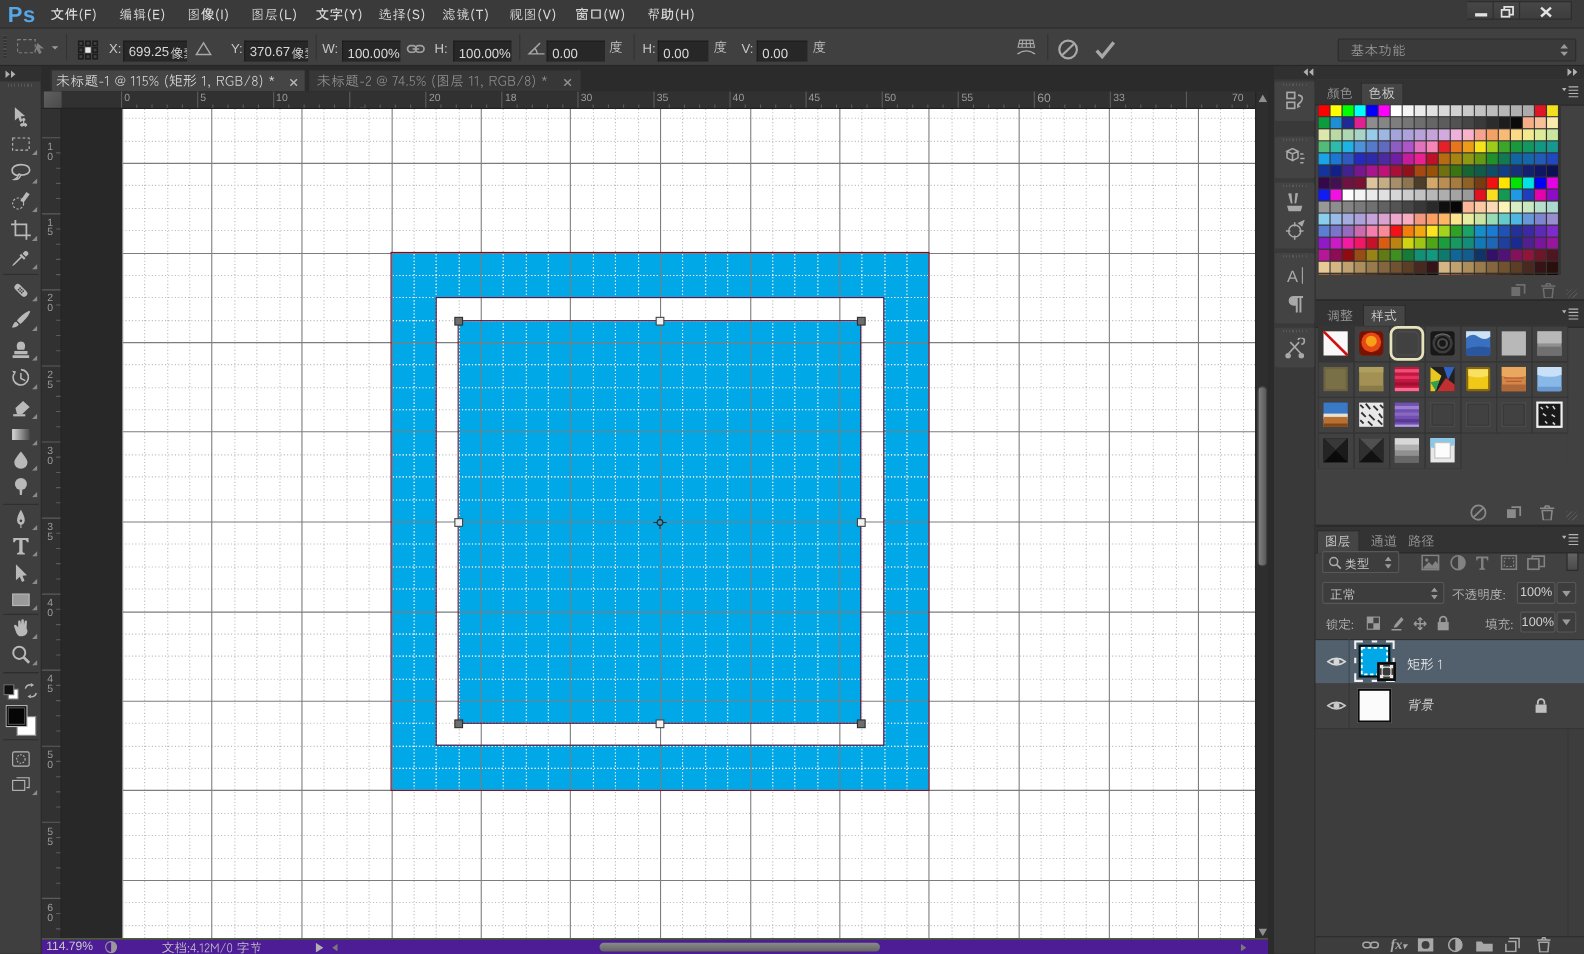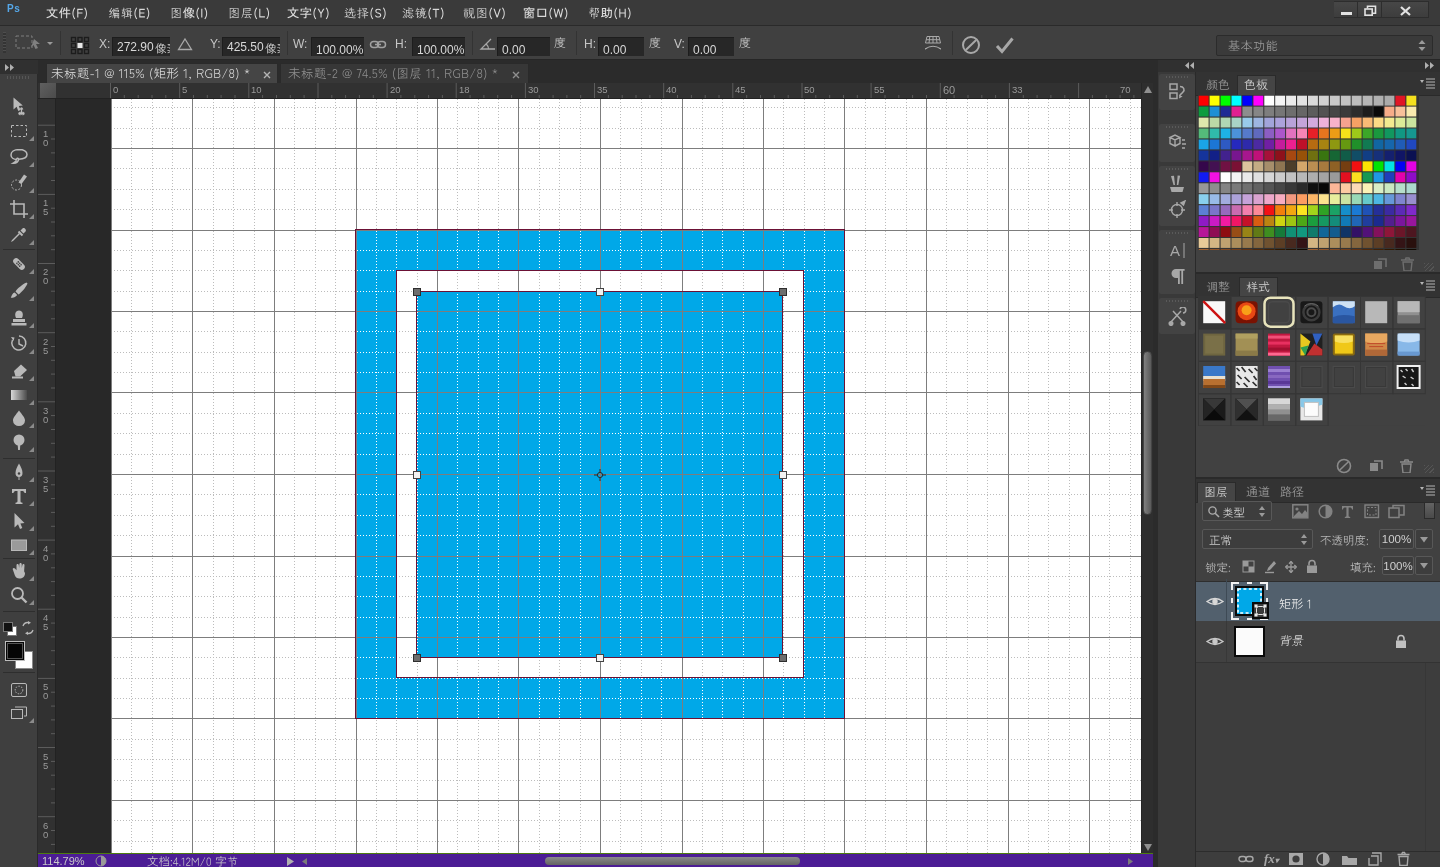--- a/index.html
+++ b/index.html
@@ -1,19 +1,19 @@
 <!DOCTYPE html>
 <html><head><meta charset="utf-8"><style>*{margin:0;padding:0;box-sizing:border-box}
 html,body{width:1440px;height:867px;overflow:hidden;background:#282828;
 font-family:"Liberation Sans",sans-serif;-webkit-font-smoothing:antialiased}
 .abs{position:absolute}
 svg{display:block}
 </style></head><body>
 <div class="abs" style="left:0;top:0;width:1440px;height:26px;background:#3a3a3a;border-bottom:1px solid #2a2a2a">
-    <div class="abs" style="left:7px;top:3px;font-size:10px;font-weight:bold;color:#55a7e8;letter-spacing:0.5px">Ps</div>
+    <div class="abs" style="left:7px;top:3px;font-size:20px;font-weight:bold;color:#55a7e8;letter-spacing:0.5px">Ps</div>
     <svg style="position:absolute;left:45px;top:4.1px;overflow:visible" width="47" height="18">
       <g transform="translate(1 13.4)" fill="#dadada">
         <path transform="translate(0.0 0) scale(12.20)" d="M0.079 0.072Q0.076 0.061 0.068 0.043Q0.059 0.026 0.049 0.009Q0.038 -0.008 0.029 -0.017Q0.157 -0.043 0.26 -0.091Q0.362 -0.139 0.439 -0.209Q0.326 -0.346 0.256 -0.573H0.057V-0.656H0.451V-0.838H0.55V-0.656H0.941V-0.573H0.752Q0.718 -0.458 0.673 -0.369Q0.628 -0.279 0.57 -0.21Q0.726 -0.071 0.974 -0.021Q0.966 -0.012 0.955 0.007Q0.943 0.025 0.934 0.043Q0.925 0.061 0.921 0.072Q0.789 0.034 0.686 -0.017Q0.584 -0.068 0.504 -0.141Q0.423 -0.068 0.319 -0.018Q0.214 0.033 0.079 0.072ZM0.504 -0.278Q0.603 -0.398 0.646 -0.573H0.357Q0.401 -0.401 0.504 -0.278Z"></path>
         <path transform="translate(12.7 0) scale(12.20)" d="M0.606 0.072V-0.257H0.316V-0.346H0.606V-0.54H0.457Q0.439 -0.5 0.419 -0.463Q0.399 -0.426 0.377 -0.395Q0.362 -0.405 0.336 -0.417Q0.309 -0.429 0.292 -0.433Q0.325 -0.476 0.355 -0.536Q0.384 -0.596 0.406 -0.659Q0.428 -0.722 0.437 -0.773L0.527 -0.752Q0.52 -0.721 0.511 -0.69Q0.502 -0.658 0.491 -0.626H0.606V-0.827H0.7V-0.626H0.918V-0.54H0.7V-0.346H0.959V-0.257H0.7V0.072ZM0.178 0.072V-0.447Q0.13 -0.368 0.086 -0.318Q0.076 -0.329 0.053 -0.345Q0.03 -0.361 0.015 -0.368Q0.043 -0.399 0.074 -0.444Q0.104 -0.489 0.134 -0.541Q0.164 -0.594 0.19 -0.647Q0.215 -0.701 0.234 -0.751Q0.254 -0.8 0.263 -0.838L0.35 -0.816Q0.337 -0.769 0.315 -0.716Q0.293 -0.662 0.266 -0.607V0.072Z"></path>
         <path transform="translate(25.4 0) scale(12.20)" d="M0.244 0.157Q0.168 0.048 0.127 -0.074Q0.085 -0.196 0.085 -0.323Q0.085 -0.453 0.127 -0.578Q0.169 -0.702 0.243 -0.802L0.314 -0.763Q0.246 -0.669 0.207 -0.557Q0.167 -0.446 0.167 -0.323Q0.167 -0.202 0.206 -0.093Q0.245 0.015 0.315 0.119Z"></path>
         <path transform="translate(30.3 0) scale(12.20)" d="M0.077 0V-0.7H0.535V-0.614H0.168V-0.401H0.504V-0.314H0.168V0Z"></path>
         <path transform="translate(37.6 0) scale(12.20)" d="M0.116 0.157 0.045 0.119Q0.116 0.015 0.154 -0.093Q0.193 -0.202 0.193 -0.323Q0.193 -0.446 0.153 -0.557Q0.114 -0.669 0.046 -0.763L0.117 -0.802Q0.191 -0.702 0.233 -0.578Q0.275 -0.453 0.275 -0.323Q0.275 -0.196 0.234 -0.074Q0.193 0.048 0.116 0.157Z"></path>
       </g>
     </svg>
     <svg style="position:absolute;left:107px;top:4.1px;overflow:visible" width="47" height="18">
@@ -130,34 +130,34 @@
       <rect x="14.5" y="1.5" width="4" height="4" fill="none" stroke="#1c1c1c" stroke-width="1.4"></rect>
       <rect x="1.5" y="7.5" width="4" height="4" fill="none" stroke="#1c1c1c" stroke-width="1.4"></rect>
       <rect x="7.5" y="7" width="5" height="5" fill="#e8e8e8"></rect>
       <rect x="14.5" y="7.5" width="4" height="4" fill="none" stroke="#1c1c1c" stroke-width="1.4"></rect>
       <rect x="1.5" y="13.5" width="4" height="4" fill="none" stroke="#1c1c1c" stroke-width="1.4"></rect>
       <rect x="8.0" y="13.5" width="4" height="4" fill="none" stroke="#1c1c1c" stroke-width="1.4"></rect>
       <rect x="14.5" y="13.5" width="4" height="4" fill="none" stroke="#1c1c1c" stroke-width="1.4"></rect>
     </svg>
     <div class="abs" style="left:99px;top:11px;font-size:12px;color:#c6c6c6">X:</div>
     <div class="abs" style="left:112px;top:11px;width:58px;height:19px;background:#272727;border-top:1px solid #1d1d1d;border-left:1px solid #1d1d1d;overflow:hidden">
-      <span style="position:absolute;left:4px;top:2px;font-size:12px;color:#d8d8d8">272.90</span>
+      <span style="position:absolute;left:4px;top:2px;font-size:12px;color:#d8d8d8">699.25</span>
       <svg style="position:absolute;left:41px;top:2.2px;overflow:visible" width="27" height="17">
         <g transform="translate(1 12.7)" fill="#d8d8d8">
           <path transform="translate(0.0 0) scale(11.50)" d="M0.529 0.075Q0.527 0.063 0.523 0.045Q0.519 0.027 0.515 0.018H0.58Q0.624 0.018 0.644 -0.011Q0.664 -0.041 0.664 -0.123Q0.664 -0.133 0.663 -0.142Q0.663 -0.151 0.662 -0.161Q0.616 -0.121 0.554 -0.084Q0.493 -0.048 0.427 -0.019Q0.362 0.01 0.301 0.028Q0.3 0.023 0.294 0.012Q0.288 0.001 0.283 -0.01Q0.277 -0.022 0.274 -0.025Q0.321 -0.037 0.374 -0.057Q0.427 -0.078 0.478 -0.105Q0.529 -0.131 0.574 -0.16Q0.618 -0.189 0.649 -0.216Q0.64 -0.244 0.623 -0.269Q0.582 -0.237 0.528 -0.207Q0.475 -0.176 0.416 -0.151Q0.358 -0.126 0.3 -0.109Q0.299 -0.113 0.294 -0.123Q0.289 -0.134 0.283 -0.145Q0.278 -0.155 0.275 -0.159Q0.328 -0.172 0.388 -0.196Q0.448 -0.22 0.503 -0.249Q0.557 -0.278 0.593 -0.306Q0.583 -0.317 0.572 -0.326Q0.561 -0.335 0.549 -0.343Q0.442 -0.281 0.305 -0.243Q0.304 -0.248 0.298 -0.259Q0.293 -0.269 0.287 -0.279Q0.281 -0.29 0.278 -0.294Q0.324 -0.305 0.376 -0.324Q0.427 -0.342 0.476 -0.366Q0.525 -0.389 0.563 -0.413H0.365V-0.573Q0.335 -0.548 0.306 -0.526Q0.303 -0.531 0.294 -0.54Q0.286 -0.549 0.278 -0.558Q0.269 -0.567 0.264 -0.57Q0.314 -0.602 0.363 -0.649Q0.411 -0.695 0.45 -0.747Q0.489 -0.798 0.512 -0.843L0.571 -0.824Q0.563 -0.808 0.553 -0.792Q0.543 -0.777 0.532 -0.76H0.757L0.778 -0.739Q0.77 -0.726 0.756 -0.706Q0.741 -0.685 0.725 -0.663Q0.709 -0.642 0.695 -0.624H0.903V-0.413H0.647Q0.634 -0.402 0.619 -0.391Q0.605 -0.38 0.59 -0.369Q0.659 -0.322 0.694 -0.25Q0.719 -0.266 0.751 -0.289Q0.783 -0.312 0.814 -0.337Q0.845 -0.362 0.866 -0.383L0.909 -0.342Q0.885 -0.322 0.853 -0.298Q0.821 -0.275 0.787 -0.253Q0.753 -0.23 0.724 -0.212Q0.755 -0.183 0.799 -0.147Q0.844 -0.111 0.891 -0.077Q0.939 -0.044 0.977 -0.022Q0.973 -0.019 0.965 -0.009Q0.957 0.001 0.95 0.011Q0.942 0.022 0.94 0.026Q0.908 0.005 0.869 -0.024Q0.83 -0.052 0.792 -0.084Q0.753 -0.116 0.722 -0.147Q0.723 -0.14 0.723 -0.134Q0.723 -0.127 0.723 -0.119Q0.723 -0.045 0.707 -0.002Q0.69 0.04 0.659 0.057Q0.628 0.075 0.584 0.075ZM0.175 0.074V-0.505Q0.147 -0.457 0.117 -0.415Q0.088 -0.374 0.06 -0.342Q0.05 -0.351 0.036 -0.362Q0.022 -0.372 0.011 -0.378Q0.04 -0.408 0.072 -0.452Q0.103 -0.496 0.133 -0.547Q0.162 -0.599 0.188 -0.652Q0.213 -0.705 0.231 -0.752Q0.25 -0.8 0.258 -0.835L0.318 -0.818Q0.305 -0.772 0.283 -0.721Q0.262 -0.669 0.236 -0.617V0.074ZM0.426 -0.463H0.603V-0.573H0.426ZM0.665 -0.463H0.842V-0.573H0.665ZM0.419 -0.624H0.622Q0.636 -0.642 0.655 -0.668Q0.673 -0.694 0.684 -0.71H0.495Q0.478 -0.688 0.459 -0.666Q0.439 -0.644 0.419 -0.624Z"></path>
           <path transform="translate(11.5 0) scale(11.50)" d="M0.467 0.072V-0.187Q0.395 -0.185 0.325 -0.182Q0.255 -0.18 0.195 -0.178Q0.134 -0.177 0.089 -0.177L0.08 -0.234Q0.113 -0.234 0.165 -0.235Q0.217 -0.235 0.282 -0.237Q0.346 -0.238 0.414 -0.239Q0.368 -0.275 0.318 -0.309Q0.267 -0.344 0.231 -0.365L0.269 -0.41Q0.289 -0.397 0.311 -0.383Q0.333 -0.368 0.355 -0.353Q0.372 -0.373 0.392 -0.398Q0.411 -0.423 0.428 -0.447H0.055V-0.503H0.467V-0.573H0.16V-0.627H0.467V-0.697H0.102V-0.752H0.467V-0.836H0.531V-0.752H0.898V-0.697H0.531V-0.627H0.843V-0.573H0.531V-0.503H0.945V-0.447H0.499Q0.477 -0.415 0.45 -0.383Q0.423 -0.35 0.397 -0.322Q0.418 -0.307 0.438 -0.292Q0.458 -0.277 0.475 -0.263Q0.506 -0.29 0.54 -0.323Q0.574 -0.356 0.604 -0.388Q0.634 -0.42 0.653 -0.444L0.709 -0.413Q0.678 -0.379 0.629 -0.332Q0.58 -0.284 0.531 -0.242Q0.602 -0.244 0.666 -0.246Q0.73 -0.248 0.778 -0.251Q0.744 -0.285 0.714 -0.309L0.756 -0.346Q0.784 -0.324 0.816 -0.293Q0.848 -0.263 0.878 -0.232Q0.908 -0.2 0.93 -0.173Q0.926 -0.171 0.916 -0.163Q0.906 -0.154 0.897 -0.145Q0.888 -0.136 0.884 -0.132Q0.871 -0.149 0.855 -0.167Q0.839 -0.186 0.822 -0.205Q0.768 -0.202 0.692 -0.198Q0.615 -0.194 0.531 -0.19V0.072ZM0.11 0.045Q0.109 0.04 0.102 0.028Q0.095 0.016 0.087 0.005Q0.08 -0.007 0.076 -0.011Q0.122 -0.024 0.174 -0.046Q0.226 -0.069 0.274 -0.096Q0.322 -0.123 0.356 -0.149L0.395 -0.104Q0.328 -0.057 0.252 -0.019Q0.176 0.02 0.11 0.045ZM0.89 0.045Q0.824 0.02 0.747 -0.019Q0.67 -0.058 0.605 -0.104L0.644 -0.149Q0.678 -0.123 0.726 -0.097Q0.774 -0.07 0.826 -0.048Q0.878 -0.025 0.924 -0.011Q0.921 -0.007 0.913 0.005Q0.905 0.016 0.899 0.028Q0.892 0.04 0.89 0.045Z"></path>
         </g>
       </svg>
     </div>
     <svg class="abs" style="left:177px;top:11px" width="16" height="14">
       <path d="M8 2 L14.5 12.5 H1.5 Z" fill="none" stroke="#a8a8a8" stroke-width="1.3"></path>
     </svg>
     <div class="abs" style="left:210px;top:11px;font-size:12px;color:#c6c6c6">Y:</div>
     <div class="abs" style="left:222px;top:11px;width:58px;height:19px;background:#272727;border-top:1px solid #1d1d1d;border-left:1px solid #1d1d1d;overflow:hidden">
-      <span style="position:absolute;left:4px;top:2px;font-size:12px;color:#d8d8d8">425.50</span>
+      <span style="position:absolute;left:4px;top:2px;font-size:12px;color:#d8d8d8">370.67</span>
       <svg style="position:absolute;left:41px;top:2.2px;overflow:visible" width="27" height="17">
         <g transform="translate(1 12.7)" fill="#d8d8d8">
           <path transform="translate(0.0 0) scale(11.50)" d="M0.529 0.075Q0.527 0.063 0.523 0.045Q0.519 0.027 0.515 0.018H0.58Q0.624 0.018 0.644 -0.011Q0.664 -0.041 0.664 -0.123Q0.664 -0.133 0.663 -0.142Q0.663 -0.151 0.662 -0.161Q0.616 -0.121 0.554 -0.084Q0.493 -0.048 0.427 -0.019Q0.362 0.01 0.301 0.028Q0.3 0.023 0.294 0.012Q0.288 0.001 0.283 -0.01Q0.277 -0.022 0.274 -0.025Q0.321 -0.037 0.374 -0.057Q0.427 -0.078 0.478 -0.105Q0.529 -0.131 0.574 -0.16Q0.618 -0.189 0.649 -0.216Q0.64 -0.244 0.623 -0.269Q0.582 -0.237 0.528 -0.207Q0.475 -0.176 0.416 -0.151Q0.358 -0.126 0.3 -0.109Q0.299 -0.113 0.294 -0.123Q0.289 -0.134 0.283 -0.145Q0.278 -0.155 0.275 -0.159Q0.328 -0.172 0.388 -0.196Q0.448 -0.22 0.503 -0.249Q0.557 -0.278 0.593 -0.306Q0.583 -0.317 0.572 -0.326Q0.561 -0.335 0.549 -0.343Q0.442 -0.281 0.305 -0.243Q0.304 -0.248 0.298 -0.259Q0.293 -0.269 0.287 -0.279Q0.281 -0.29 0.278 -0.294Q0.324 -0.305 0.376 -0.324Q0.427 -0.342 0.476 -0.366Q0.525 -0.389 0.563 -0.413H0.365V-0.573Q0.335 -0.548 0.306 -0.526Q0.303 -0.531 0.294 -0.54Q0.286 -0.549 0.278 -0.558Q0.269 -0.567 0.264 -0.57Q0.314 -0.602 0.363 -0.649Q0.411 -0.695 0.45 -0.747Q0.489 -0.798 0.512 -0.843L0.571 -0.824Q0.563 -0.808 0.553 -0.792Q0.543 -0.777 0.532 -0.76H0.757L0.778 -0.739Q0.77 -0.726 0.756 -0.706Q0.741 -0.685 0.725 -0.663Q0.709 -0.642 0.695 -0.624H0.903V-0.413H0.647Q0.634 -0.402 0.619 -0.391Q0.605 -0.38 0.59 -0.369Q0.659 -0.322 0.694 -0.25Q0.719 -0.266 0.751 -0.289Q0.783 -0.312 0.814 -0.337Q0.845 -0.362 0.866 -0.383L0.909 -0.342Q0.885 -0.322 0.853 -0.298Q0.821 -0.275 0.787 -0.253Q0.753 -0.23 0.724 -0.212Q0.755 -0.183 0.799 -0.147Q0.844 -0.111 0.891 -0.077Q0.939 -0.044 0.977 -0.022Q0.973 -0.019 0.965 -0.009Q0.957 0.001 0.95 0.011Q0.942 0.022 0.94 0.026Q0.908 0.005 0.869 -0.024Q0.83 -0.052 0.792 -0.084Q0.753 -0.116 0.722 -0.147Q0.723 -0.14 0.723 -0.134Q0.723 -0.127 0.723 -0.119Q0.723 -0.045 0.707 -0.002Q0.69 0.04 0.659 0.057Q0.628 0.075 0.584 0.075ZM0.175 0.074V-0.505Q0.147 -0.457 0.117 -0.415Q0.088 -0.374 0.06 -0.342Q0.05 -0.351 0.036 -0.362Q0.022 -0.372 0.011 -0.378Q0.04 -0.408 0.072 -0.452Q0.103 -0.496 0.133 -0.547Q0.162 -0.599 0.188 -0.652Q0.213 -0.705 0.231 -0.752Q0.25 -0.8 0.258 -0.835L0.318 -0.818Q0.305 -0.772 0.283 -0.721Q0.262 -0.669 0.236 -0.617V0.074ZM0.426 -0.463H0.603V-0.573H0.426ZM0.665 -0.463H0.842V-0.573H0.665ZM0.419 -0.624H0.622Q0.636 -0.642 0.655 -0.668Q0.673 -0.694 0.684 -0.71H0.495Q0.478 -0.688 0.459 -0.666Q0.439 -0.644 0.419 -0.624Z"></path>
           <path transform="translate(11.5 0) scale(11.50)" d="M0.467 0.072V-0.187Q0.395 -0.185 0.325 -0.182Q0.255 -0.18 0.195 -0.178Q0.134 -0.177 0.089 -0.177L0.08 -0.234Q0.113 -0.234 0.165 -0.235Q0.217 -0.235 0.282 -0.237Q0.346 -0.238 0.414 -0.239Q0.368 -0.275 0.318 -0.309Q0.267 -0.344 0.231 -0.365L0.269 -0.41Q0.289 -0.397 0.311 -0.383Q0.333 -0.368 0.355 -0.353Q0.372 -0.373 0.392 -0.398Q0.411 -0.423 0.428 -0.447H0.055V-0.503H0.467V-0.573H0.16V-0.627H0.467V-0.697H0.102V-0.752H0.467V-0.836H0.531V-0.752H0.898V-0.697H0.531V-0.627H0.843V-0.573H0.531V-0.503H0.945V-0.447H0.499Q0.477 -0.415 0.45 -0.383Q0.423 -0.35 0.397 -0.322Q0.418 -0.307 0.438 -0.292Q0.458 -0.277 0.475 -0.263Q0.506 -0.29 0.54 -0.323Q0.574 -0.356 0.604 -0.388Q0.634 -0.42 0.653 -0.444L0.709 -0.413Q0.678 -0.379 0.629 -0.332Q0.58 -0.284 0.531 -0.242Q0.602 -0.244 0.666 -0.246Q0.73 -0.248 0.778 -0.251Q0.744 -0.285 0.714 -0.309L0.756 -0.346Q0.784 -0.324 0.816 -0.293Q0.848 -0.263 0.878 -0.232Q0.908 -0.2 0.93 -0.173Q0.926 -0.171 0.916 -0.163Q0.906 -0.154 0.897 -0.145Q0.888 -0.136 0.884 -0.132Q0.871 -0.149 0.855 -0.167Q0.839 -0.186 0.822 -0.205Q0.768 -0.202 0.692 -0.198Q0.615 -0.194 0.531 -0.19V0.072ZM0.11 0.045Q0.109 0.04 0.102 0.028Q0.095 0.016 0.087 0.005Q0.08 -0.007 0.076 -0.011Q0.122 -0.024 0.174 -0.046Q0.226 -0.069 0.274 -0.096Q0.322 -0.123 0.356 -0.149L0.395 -0.104Q0.328 -0.057 0.252 -0.019Q0.176 0.02 0.11 0.045ZM0.89 0.045Q0.824 0.02 0.747 -0.019Q0.67 -0.058 0.605 -0.104L0.644 -0.149Q0.678 -0.123 0.726 -0.097Q0.774 -0.07 0.826 -0.048Q0.878 -0.025 0.924 -0.011Q0.921 -0.007 0.913 0.005Q0.905 0.016 0.899 0.028Q0.892 0.04 0.89 0.045Z"></path>
         </g>
       </svg>
     </div>
     <div class="abs" style="left:287px;top:5px;width:1px;height:24px;background:#333"></div>
     <div class="abs" style="left:293px;top:11px;font-size:12px;color:#c6c6c6">W:</div>
     <div class="abs" style="left:311px;top:11px;width:53px;height:19px;background:#272727;border-top:1px solid #1d1d1d;border-left:1px solid #1d1d1d;overflow:hidden;white-space:nowrap"><span style="position:relative;left:4px;top:1.5px;font-size:12px;color:#d8d8d8">100.00%</span></div>

